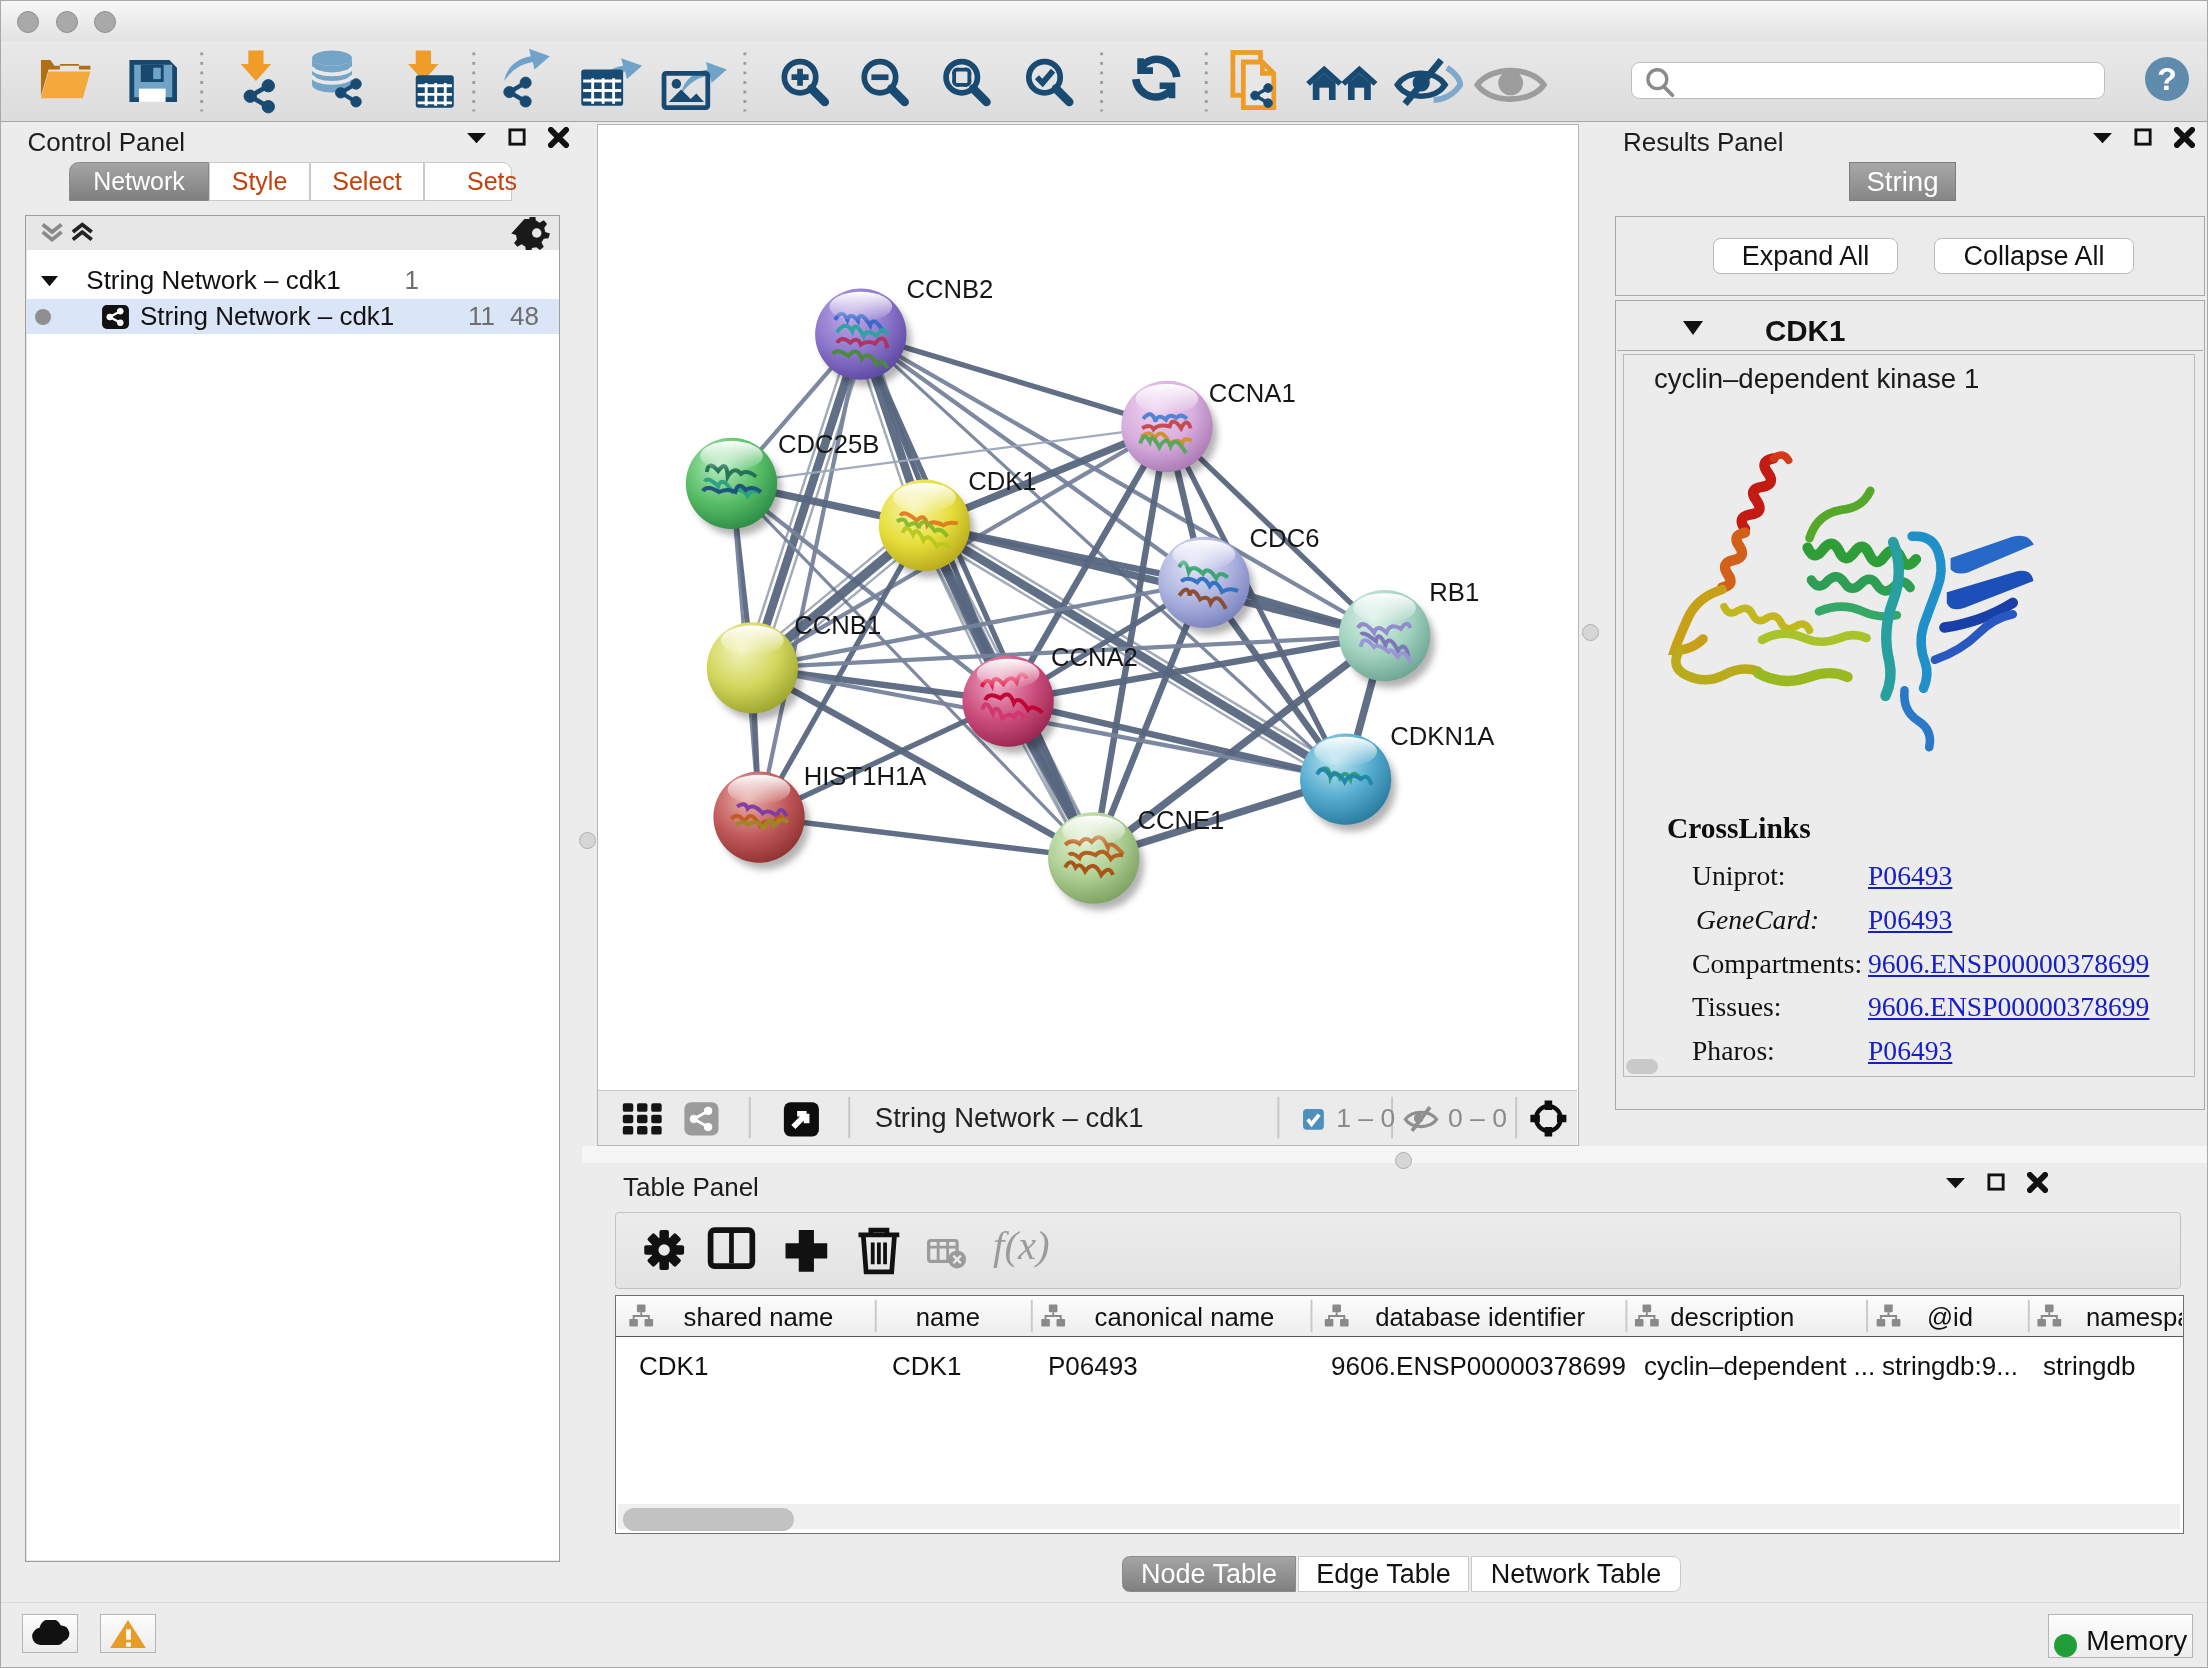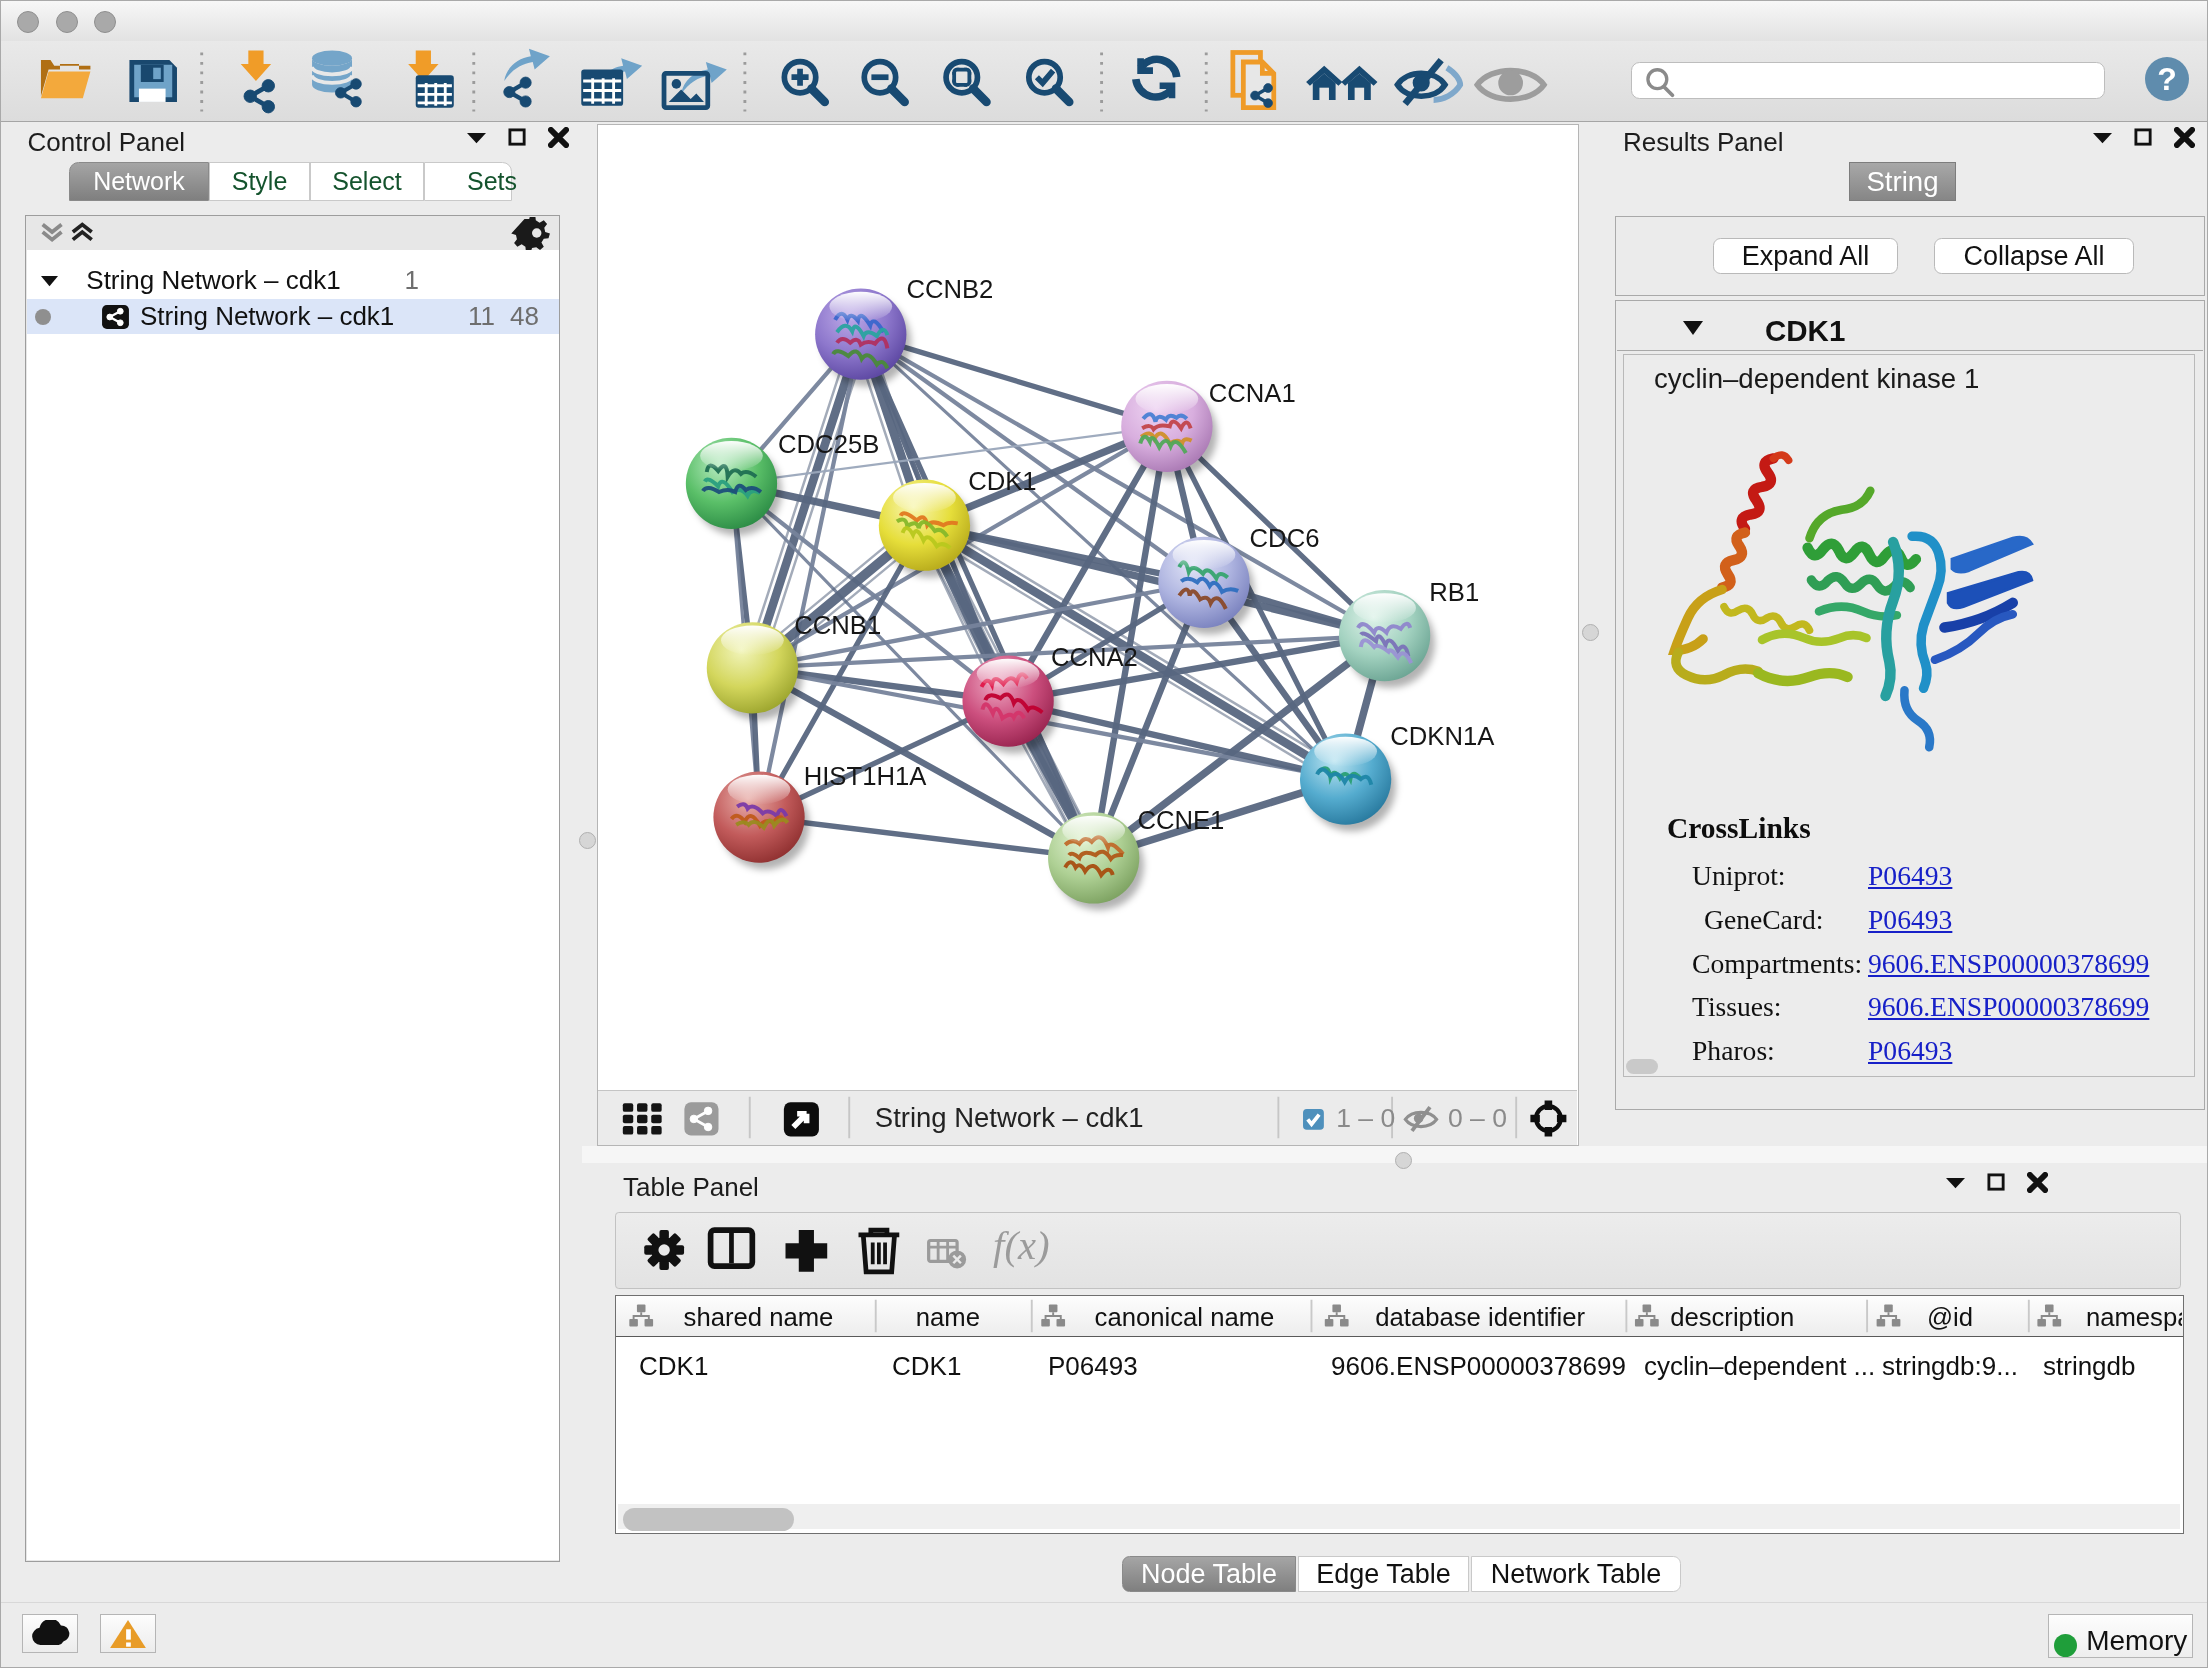--- a/index.html
+++ b/index.html
@@ -23,21 +23,21 @@
   #searchbox{position:absolute;left:1631px;top:62px;width:474px;height:37px;
     background:#fff;border:1.9px solid #bdbdbd;border-radius:8.6px;box-sizing:border-box;}
   
   .ptitle{font-size:26px;color:#1c1c1c;}
   
   #cp-title{left:27.6px;top:127px;}
   .winbtns{position:absolute;display:flex;gap:21px;align-items:center;}
   
   .tab{position:absolute;height:39px;box-sizing:border-box;font-size:25px;
        display:flex;align-items:center;justify-content:center;
-       background:#fff;border:1px solid #c9c9c9;color:#14532d;}
+       background:#fff;border:1px solid #c9c9c9;color:#c2410c;}
   .tabsel{background:linear-gradient(#a5a5a5,#7f7f7f);color:#fff;border:1px solid #8a8a8a;}
   #cp-box{left:25px;top:215px;width:535px;height:1347px;border:1.9px solid #9d9d9d;
       background:#e7e7e7;box-sizing:border-box;}
   #cp-subhdr{left:27px;top:217px;width:532px;height:33px;background:#e7e7e7;
       border-bottom:1px solid #bdbdbd;}
   #cp-tree{left:27px;top:250px;width:532px;height:1310px;background:#fff;}
   .trow{position:absolute;left:0;width:532px;height:35px;display:flex;align-items:center;
         font-size:26px;color:#111;}
   
   #netview{left:597px;top:124px;width:982px;height:1022px;background:#fff;
@@ -623,21 +623,21 @@
       <path d="M250 258 q-2 22 14 32 q16 10 12 28" stroke="#2a78c8" stroke-width="9"></path>
       <path d="M300 120 l64 -22 q14 -4 20 6 l-66 28 q-12 4 -18 -2 z" fill="#2868c8" stroke="#2868c8" stroke-width="3"></path>
       <path d="M296 156 l74 -22 q12 -2 14 8 l-72 28 q-12 4 -16 -4 z" fill="#1c50b8" stroke="#1c50b8" stroke-width="3"></path>
       <path d="M292 192 q40 -6 72 -26" stroke="#1840a8" stroke-width="11"></path>
       <path d="M282 226 q28 -10 46 -28 q16 -16 36 -20" stroke="#2858c0" stroke-width="9"></path>
       </g>
   </svg>
   <div class="abs serif" style="left:43px;top:457px;font-size:29.5px;font-weight:bold;color:#0d0d0d;">CrossLinks</div>
   <div class="xlab" style="position:absolute;left:68px;top:505px;">Uniprot:</div>
     <div class="xlink" style="position:absolute;left:244px;top:505px;">P06493</div>
-  <div class="xlab" style="position:absolute;left:80px;top:549px;">GeneCard:</div>
+  <div class="xlab" style="position:absolute;left:72px;top:549px;font-style:italic;">GeneCard:</div>
     <div class="xlink" style="position:absolute;left:244px;top:549px;">P06493</div>
   <div class="xlab" style="position:absolute;left:68px;top:593px;">Compartments:</div>
     <div class="xlink" style="position:absolute;left:244px;top:593px;">9606.ENSP00000378699</div>
   <div class="xlab" style="position:absolute;left:68px;top:636px;">Tissues:</div>
     <div class="xlink" style="position:absolute;left:244px;top:636px;">9606.ENSP00000378699</div>
   <div class="xlab" style="position:absolute;left:68px;top:680px;">Pharos:</div>
     <div class="xlink" style="position:absolute;left:244px;top:680px;">P06493</div>
   <div class="abs" style="left:1.9px;top:704px;width:32px;height:15px;background:#c9c9c9;border-radius:7.6px;"></div>
 </div>
 <div class="rbtn" style="left:1693px;top:238px;width:185px;">Expand All</div>

